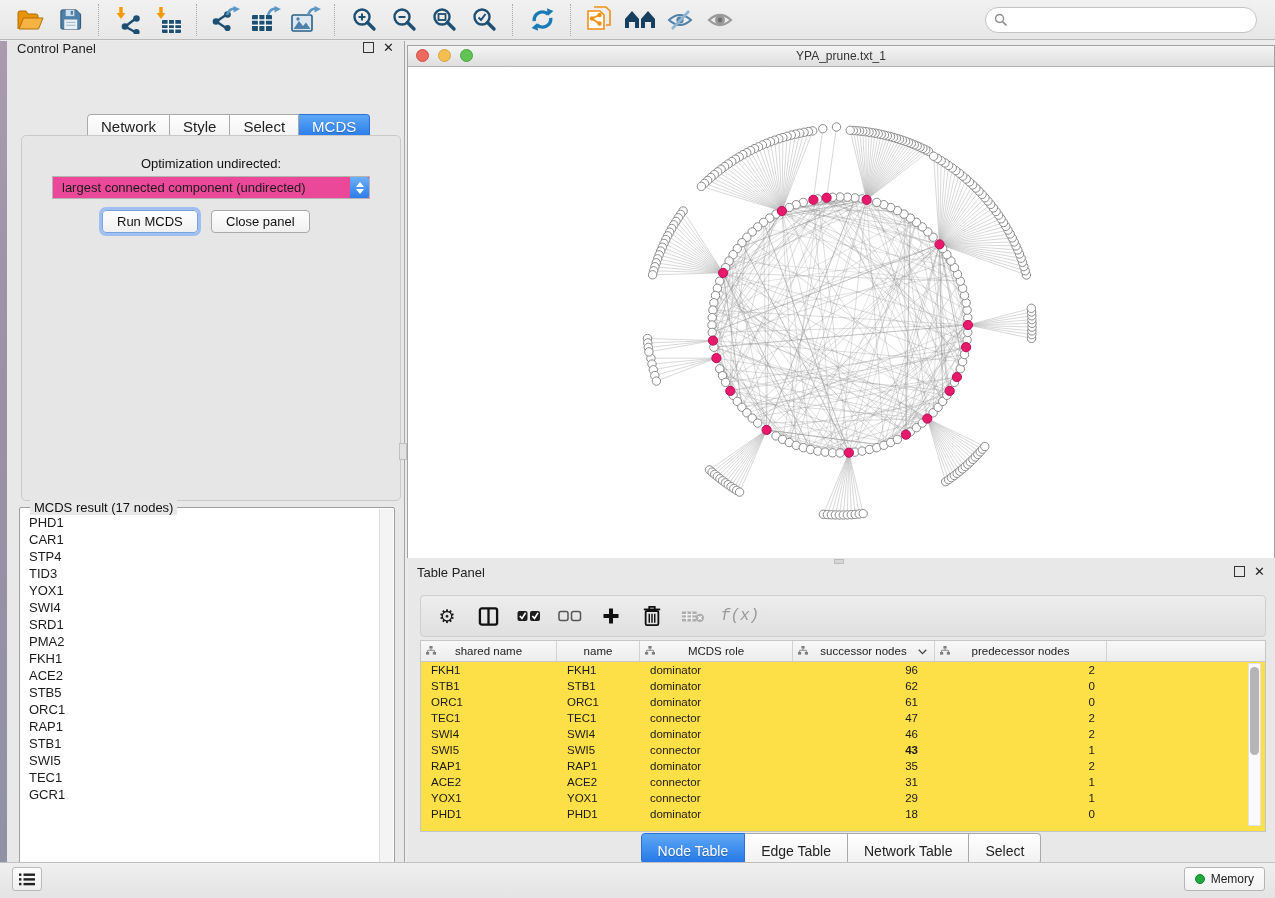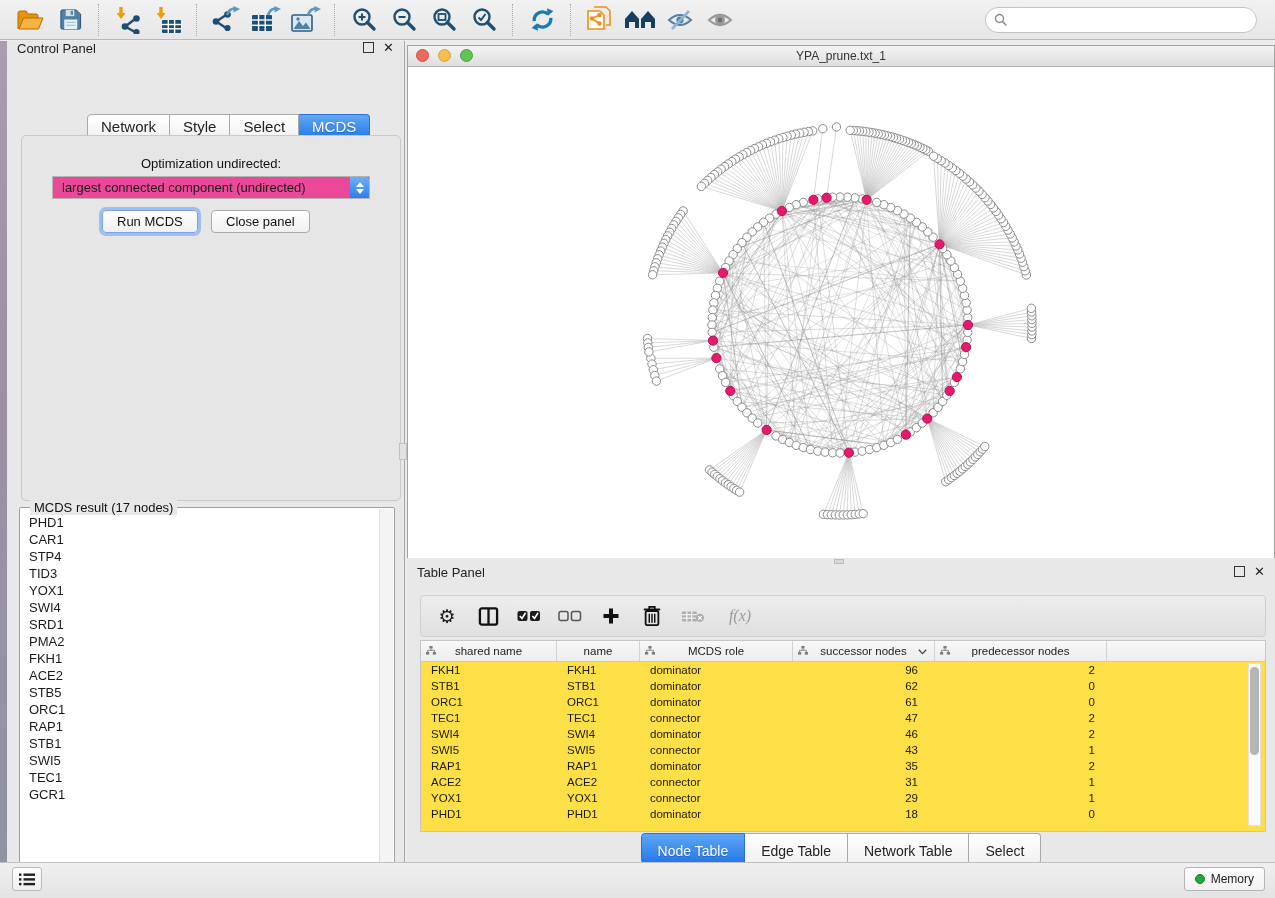--- a/index.html
+++ b/index.html
@@ -71,21 +71,21 @@
 
   #hsplit{left:407px;top:558px;width:868px;height:7px;background:#e8e8e8;}
   #hsplit .handle{position:absolute;left:427px;top:1px;width:10px;height:5px;background:#d7d7d7;border:1px solid #bdbdbd;box-sizing:border-box;}
   #vsplit-handle{left:399px;top:443px;width:8px;height:17px;background:#e2e2e2;border:1px solid #c0c0c0;box-sizing:border-box;}
 
   
   #tpanel{left:407px;top:565px;width:868px;height:297px;background:#e8e8e8;}
   #tbar{position:absolute;left:13px;top:30px;width:846px;height:42px;background:linear-gradient(#ededed,#e0e0e0);
         border:1px solid #cfcfcf;border-radius:4px;display:flex;align-items:center;gap:17px;padding-left:14px;box-sizing:border-box;}
   .ticon{display:flex;align-items:center;justify-content:center;width:24px;height:24px;}
-  #fx-label{font-size:16px;font-style:italic;font-family:Liberation Serif, serif;color:#9a9a9a;}
+  #fx-label{font-size:16px;font-style:italic;font-family:Liberation Mono, monospace;color:#9a9a9a;}
   .gear-glyph{font-size:19px;color:#1c1c1c;line-height:1;}
 
   #tablewrap{position:absolute;left:13px;top:75px;width:846px;height:192px;background:#fde047;border:1px solid #c6c6c6;box-sizing:border-box;}
   #thead{display:flex;height:20px;background:linear-gradient(#f8f8f8,#ededed);border-bottom:1px solid #c9c9c9;}
   .th{position:relative;display:flex;align-items:center;justify-content:center;font-size:11.5px;color:#222;
       border-right:1px solid #d2d2d2;box-sizing:border-box;}
   .th .hicon{position:absolute;left:5px;top:5px;}
   .th .sortchev{position:absolute;right:7px;top:8px;}
   #tbody .tr{display:flex;height:16px;align-items:center;font-size:11.5px;}
   #tbody .td{box-sizing:border-box;padding-left:10px;white-space:nowrap;}
@@ -1215,21 +1215,21 @@
           <div class="td" style="width: 136px; box-sizing: border-box;">SWI4</div>
           <div class="td" style="width: 83px; box-sizing: border-box;">SWI4</div>
           <div class="td" style="width: 153px; box-sizing: border-box;">dominator</div>
           <div class="td num" style="width: 142px; padding-right: 17px; box-sizing: border-box;">46</div>
           <div class="td num" style="width: 172px; padding-right: 12px; box-sizing: border-box;">2</div>
         </div>
         <div class="tr">
           <div class="td" style="width: 136px; box-sizing: border-box;">SWI5</div>
           <div class="td" style="width: 83px; box-sizing: border-box;">SWI5</div>
           <div class="td" style="width: 153px; box-sizing: border-box;">connector</div>
-          <div class="td num" style="width: 142px; padding-right: 17px; box-sizing: border-box;">43</div>
+          <div class="td num" style="width: 142px; padding-right: 17px; box-sizing: border-box; font-weight: bold;">43</div>
           <div class="td num" style="width: 172px; padding-right: 12px; box-sizing: border-box;">1</div>
         </div>
         <div class="tr">
           <div class="td" style="width: 136px; box-sizing: border-box;">RAP1</div>
           <div class="td" style="width: 83px; box-sizing: border-box;">RAP1</div>
           <div class="td" style="width: 153px; box-sizing: border-box;">dominator</div>
           <div class="td num" style="width: 142px; padding-right: 17px; box-sizing: border-box;">35</div>
           <div class="td num" style="width: 172px; padding-right: 12px; box-sizing: border-box;">2</div>
         </div>
         <div class="tr">

